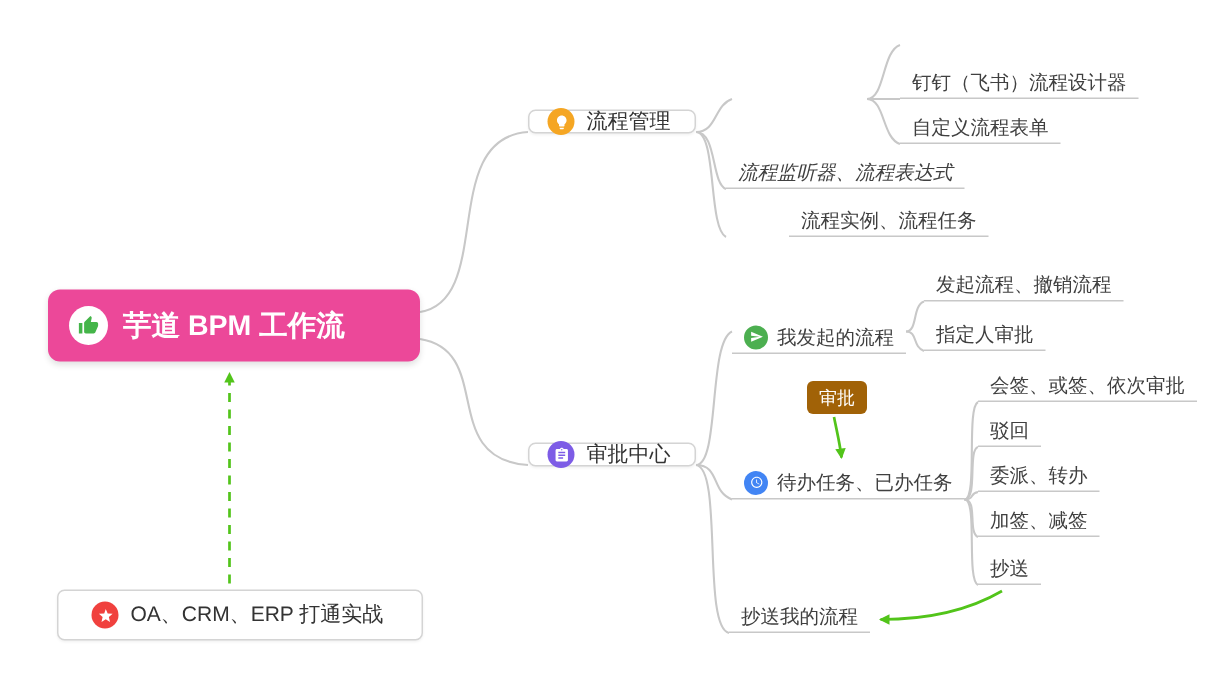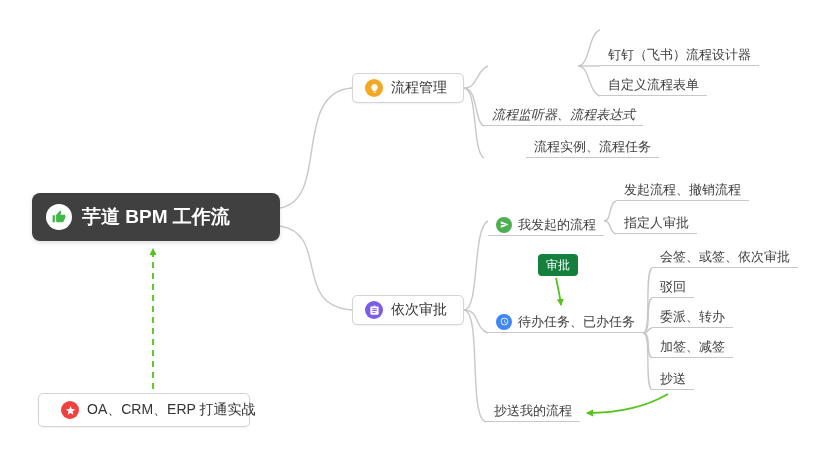--- a/index.html
+++ b/index.html
@@ -3,31 +3,31 @@
 <meta charset="utf-8">
 <style>
   html,body{margin:0;padding:0;background:#ffffff;font-family:"Liberation Sans","DejaVu Sans",sans-serif;}
   .canvas{position:relative;width:814px;height:453px;background:#ffffff;overflow:hidden;}
   .wires{position:absolute;left:0;top:0;z-index:0;}
   .wire{fill:none;stroke:#c8c8c8;stroke-width:1.4;}
   .garrow{fill:none;stroke:#52c41a;stroke-width:1.8;}
   .garrow.dashed{stroke-dasharray:6 5;}
 
   .root-node{position:absolute;z-index:2;display:flex;align-items:center;gap:10px;
-    background:#404040;color:#fff;font-size:19px;font-weight:bold;
+    background:#ec4899;color:#fff;font-size:19px;font-weight:bold;
     width:248px;height:48px;padding:0 14px;border-radius:8px;box-sizing:border-box;
     box-shadow:0 2px 4px rgba(0,0,0,.12);cursor:default;}
   .box-node{position:absolute;z-index:2;display:flex;align-items:center;gap:8px;
-    background:#fff;border:1px solid #d4d4d4;border-radius:5px;height:30px;padding:0 12px;
+    background:#fff;border:1px solid #d4d4d4;border-radius:5px;height:16px;padding:0 12px;
     font-size:14px;color:#333;box-sizing:border-box;white-space:nowrap;
     box-shadow:0 1px 2px rgba(0,0,0,.06);}
   .leaf{position:absolute;z-index:1;height:21px;line-height:19px;border-bottom:1.5px solid #c8c8c8;
     padding:0 8px;font-size:13px;color:#404040;white-space:nowrap;box-sizing:border-box;}
   .leaf.iconleaf{height:22px;display:flex;align-items:center;gap:6px;line-height:normal;}
-  .badge{position:absolute;z-index:2;background:#15803d;color:#fff;font-size:12px;
+  .badge{position:absolute;z-index:2;background:#a16207;color:#fff;font-size:12px;
     padding:5px 8px;border-radius:4px;line-height:1;white-space:nowrap;}
 
   .icon-circle{display:inline-flex;align-items:center;justify-content:center;border-radius:50%;
     width:18px;height:18px;flex:none;}
   .icon-circle.big{width:26px;height:26px;background:#fff;}
   .icon-circle.sm{width:16px;height:16px;}
   .icon-circle svg{display:block;}
 </style>
 </head>
 <body>
@@ -82,24 +82,24 @@
     </span>
     <span>流程管理</span>
   </div>
 
   <div class="box-node" style="left:352px;top:295px;width:112px;">
     <span class="icon-circle" style="background:#7d5ce6">
       <svg width="11" height="11" viewBox="0 0 24 24">
           <path fill="#fff" d="M19 3h-4.18C14.4 1.84 13.3 1 12 1c-1.3 0-2.4.84-2.82 2H5c-1.1 0-2 .9-2 2v14c0 1.1.9 2 2 2h14c1.1 0 2-.9 2-2V5c0-1.1-.9-2-2-2zm-7 0c.55 0 1 .45 1 1s-.45 1-1 1-1-.45-1-1 .45-1 1-1zm2 14H7v-2h7v2zm3-4H7v-2h10v2zm0-4H7V7h10v2z"></path>
         </svg>
     </span>
-    <span>依次审批</span>
+    <span>审批中心</span>
   </div>
 
-  <div class="box-node" style="left:38px;top:393px;width:212px;height:34px;padding-left:22px;">
+  <div class="box-node" style="left:38px;top:393px;width:244px;height:34px;padding-left:22px;">
     <span class="icon-circle" style="background:#f0413e">
       <svg width="11" height="11" viewBox="0 0 24 24">
           <path fill="#fff" d="M12 17.27L18.18 21l-1.64-7.03L22 9.24l-7.19-.61L12 2 9.81 8.63 2 9.24l5.46 4.73L5.82 21z"></path>
         </svg>
     </span>
     <span>OA、CRM、ERP 打通实战</span>
   </div>
 
 
   <div class="leaf iconleaf" style="left:488px;top:214px;min-width:116px;">

